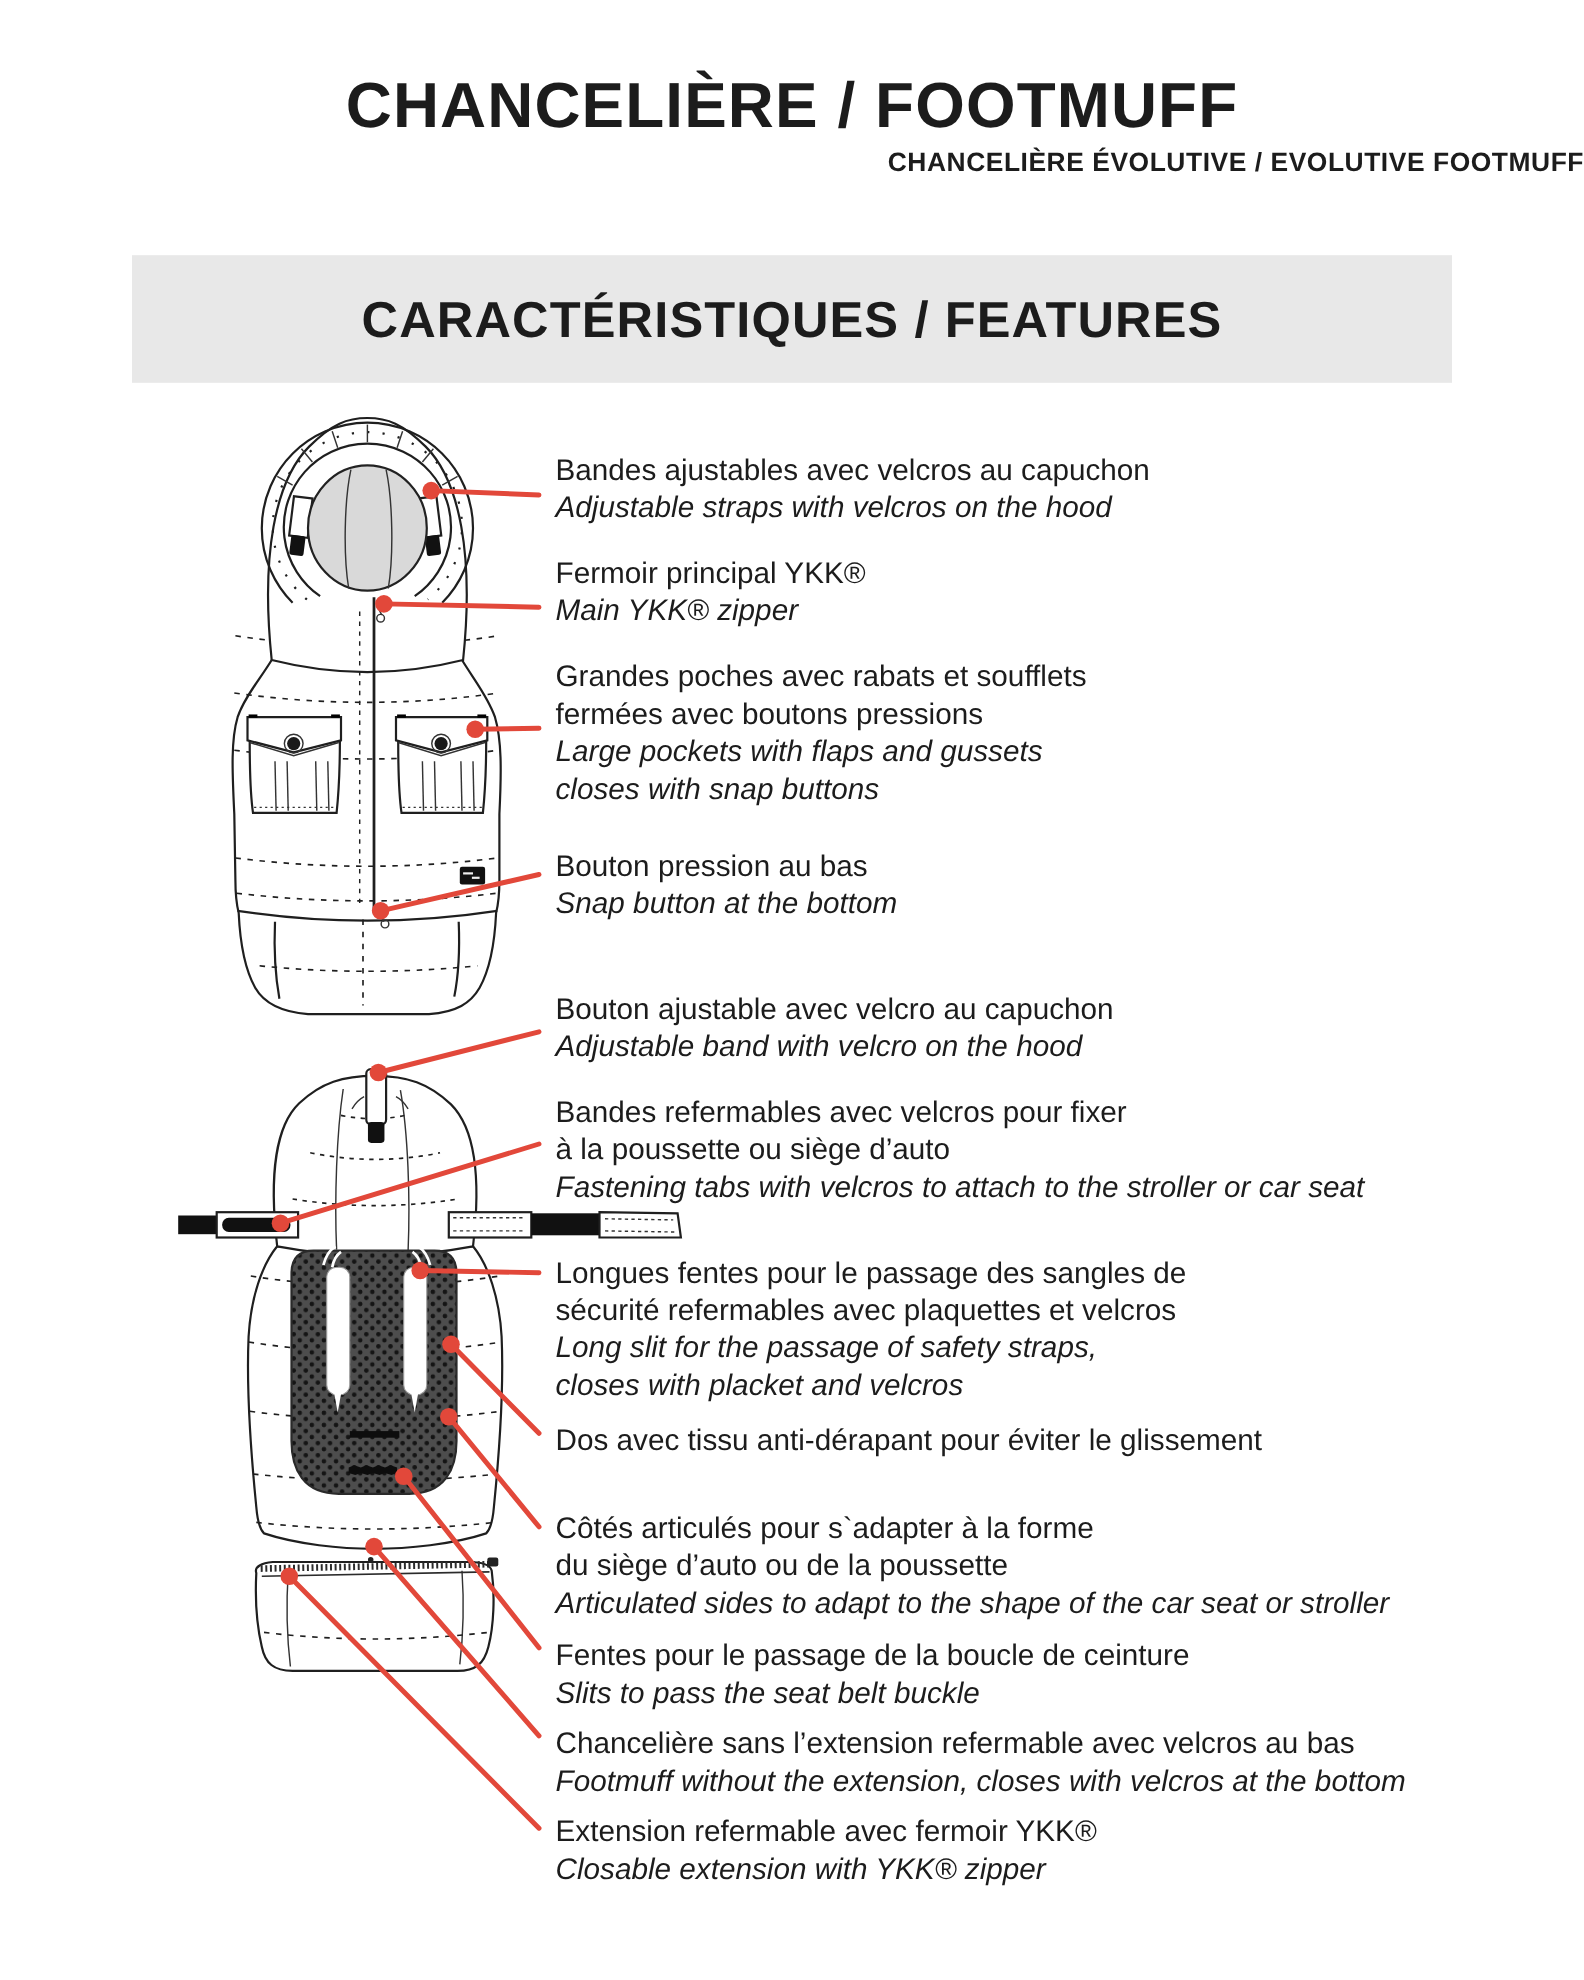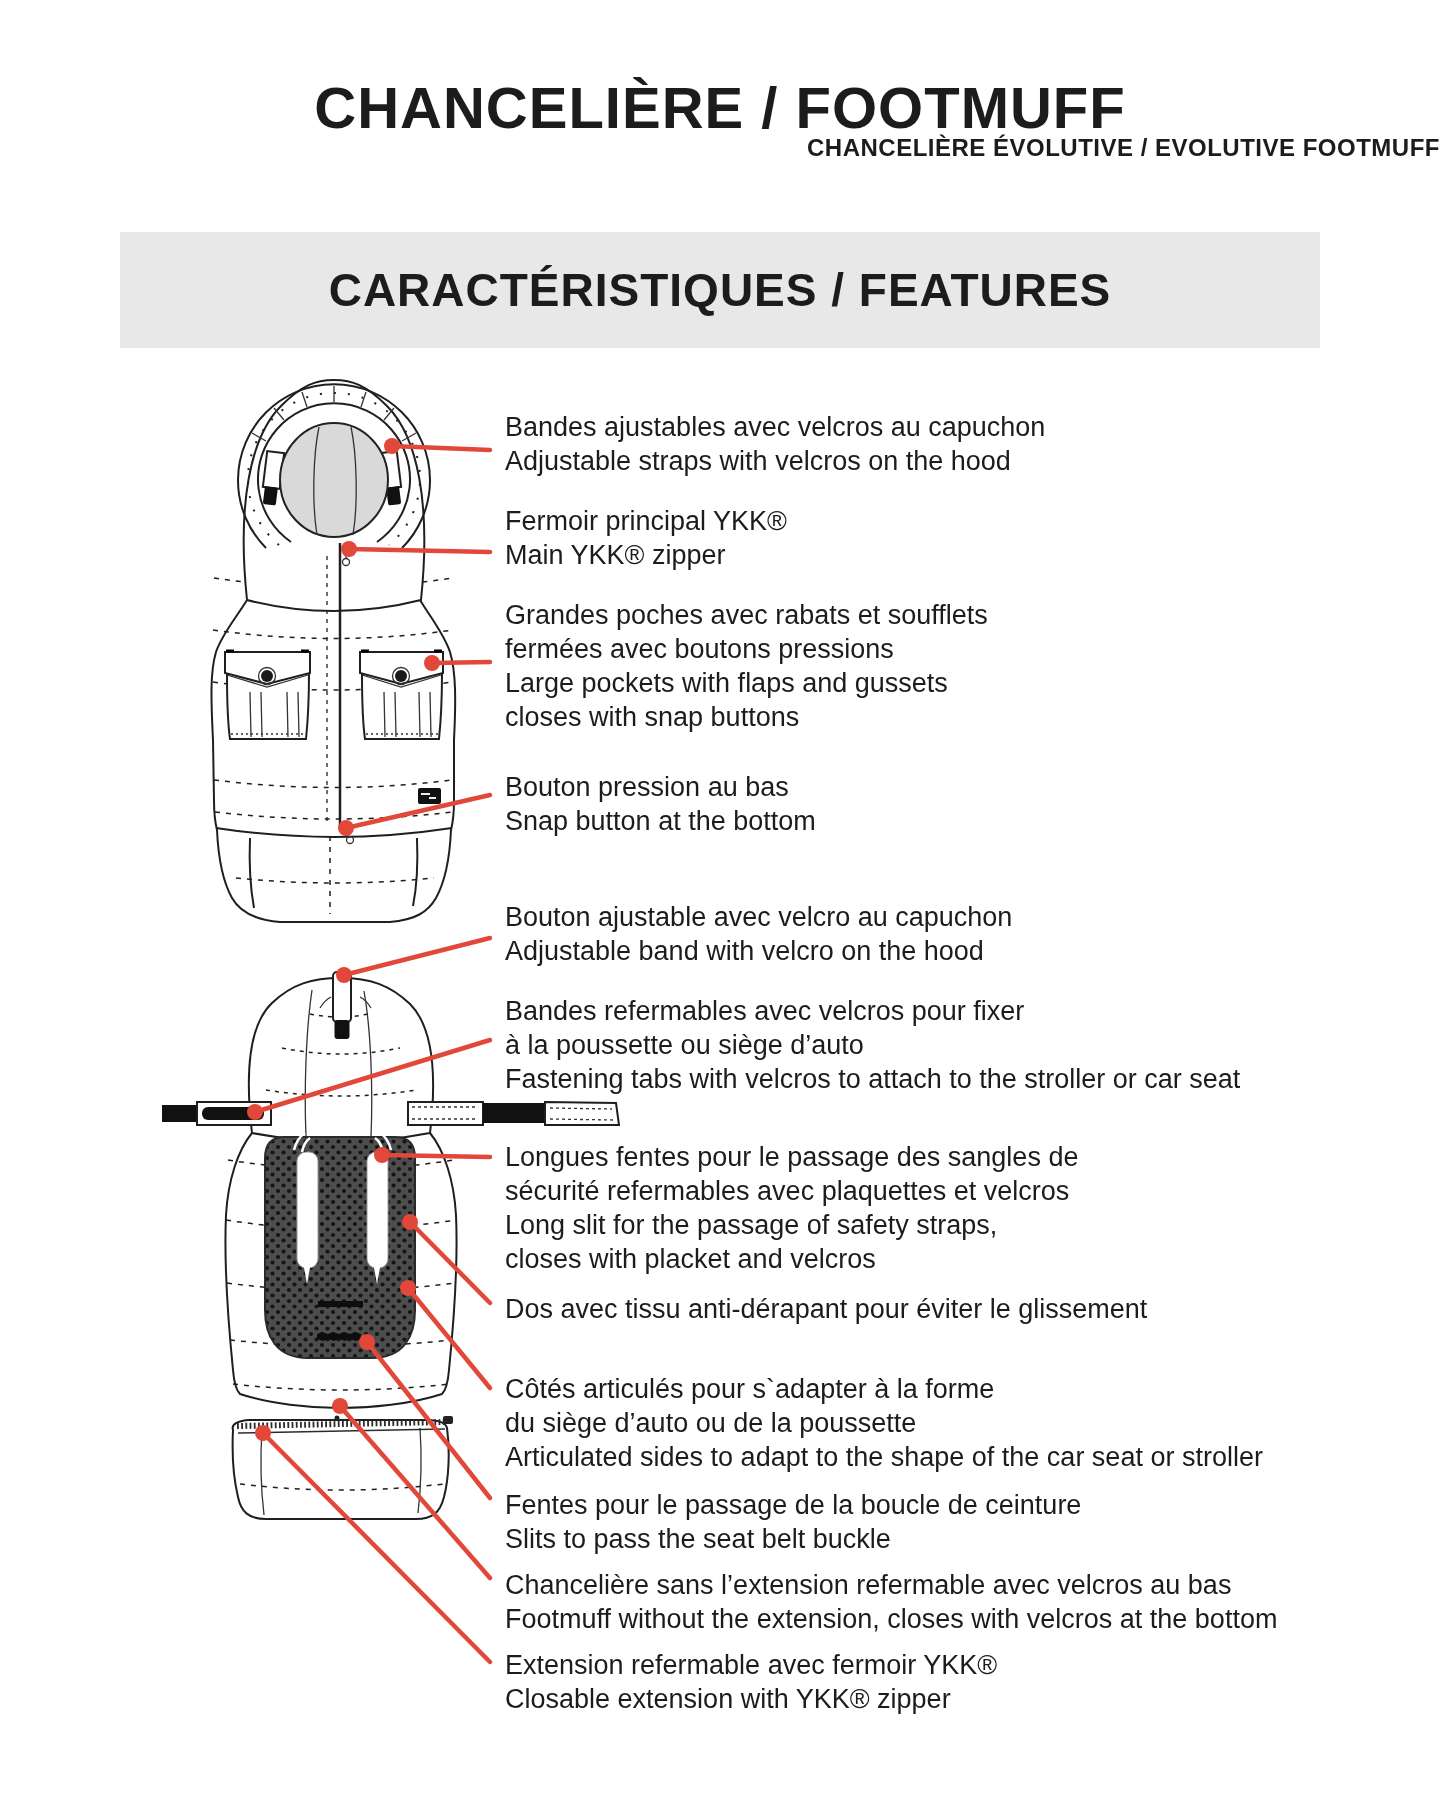--- a/index.html
+++ b/index.html
@@ -8,35 +8,35 @@
     --line-art:#1F1F1F;
     --text-color:#1C1C1C;
   }
   html,body{margin:0;padding:0;background:#fff;}
   .page{
     position:relative;width:1440px;height:1800px;background:#fff;overflow:hidden;
     font-family:"Liberation Sans", sans-serif;color:var(--text-color);
   }
   .title{
     position:absolute;top:62px;left:0;width:100%;text-align:center;
-    font-size:58px;font-weight:700;letter-spacing:1px;margin-top:12px;
+    font-size:58px;font-weight:700;letter-spacing:1px;
   }
   .subtitle{
     position:absolute;top:134px;left:0;width:100%;text-align:right;
     font-size:24px;font-weight:700;letter-spacing:0.5px;
   }
   .banner{
     position:absolute;left:120px;top:232px;width:1200px;height:116px;
     background:var(--banner-bg);display:flex;align-items:center;justify-content:center;
   }
   .banner-label{font-size:46px;font-weight:700;letter-spacing:1px;}
   svg.art{position:absolute;left:0;top:0;}
   .ann{position:absolute;left:505px;}
   .ann div{font-size:27px;line-height:34px;white-space:nowrap;}
-  .ann .en{}
+  .ann .en{font-style:italic;}
   .lead{stroke:var(--accent-red);stroke-width:4.5;stroke-linecap:round;fill:none;}
   .dot{fill:var(--accent-red);}
   .ln{stroke:var(--line-art);stroke-width:2;fill:none;}
   .lnf{stroke:var(--line-art);stroke-width:2;fill:#fff;}
   .dash{stroke:var(--line-art);stroke-width:1.5;fill:none;stroke-dasharray:5 6;}
   .thin{stroke:#333;stroke-width:1.3;fill:none;}
 </style>
 </head>
 <body>
 

